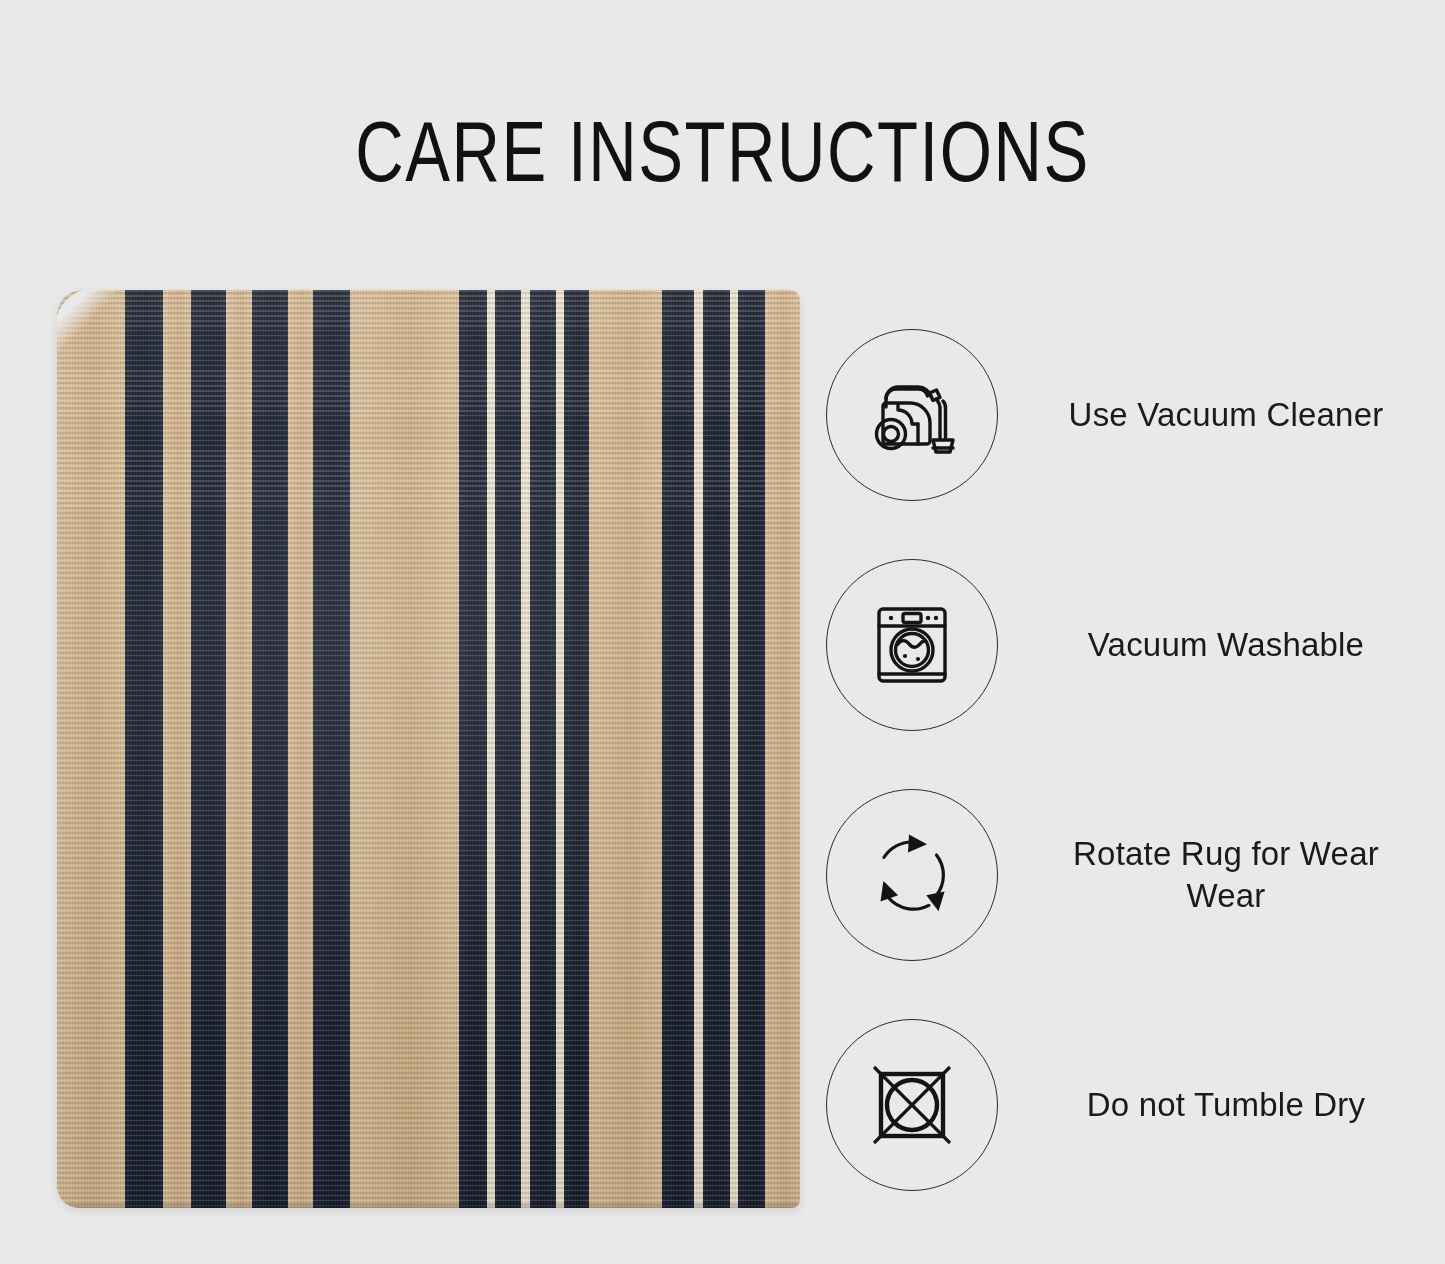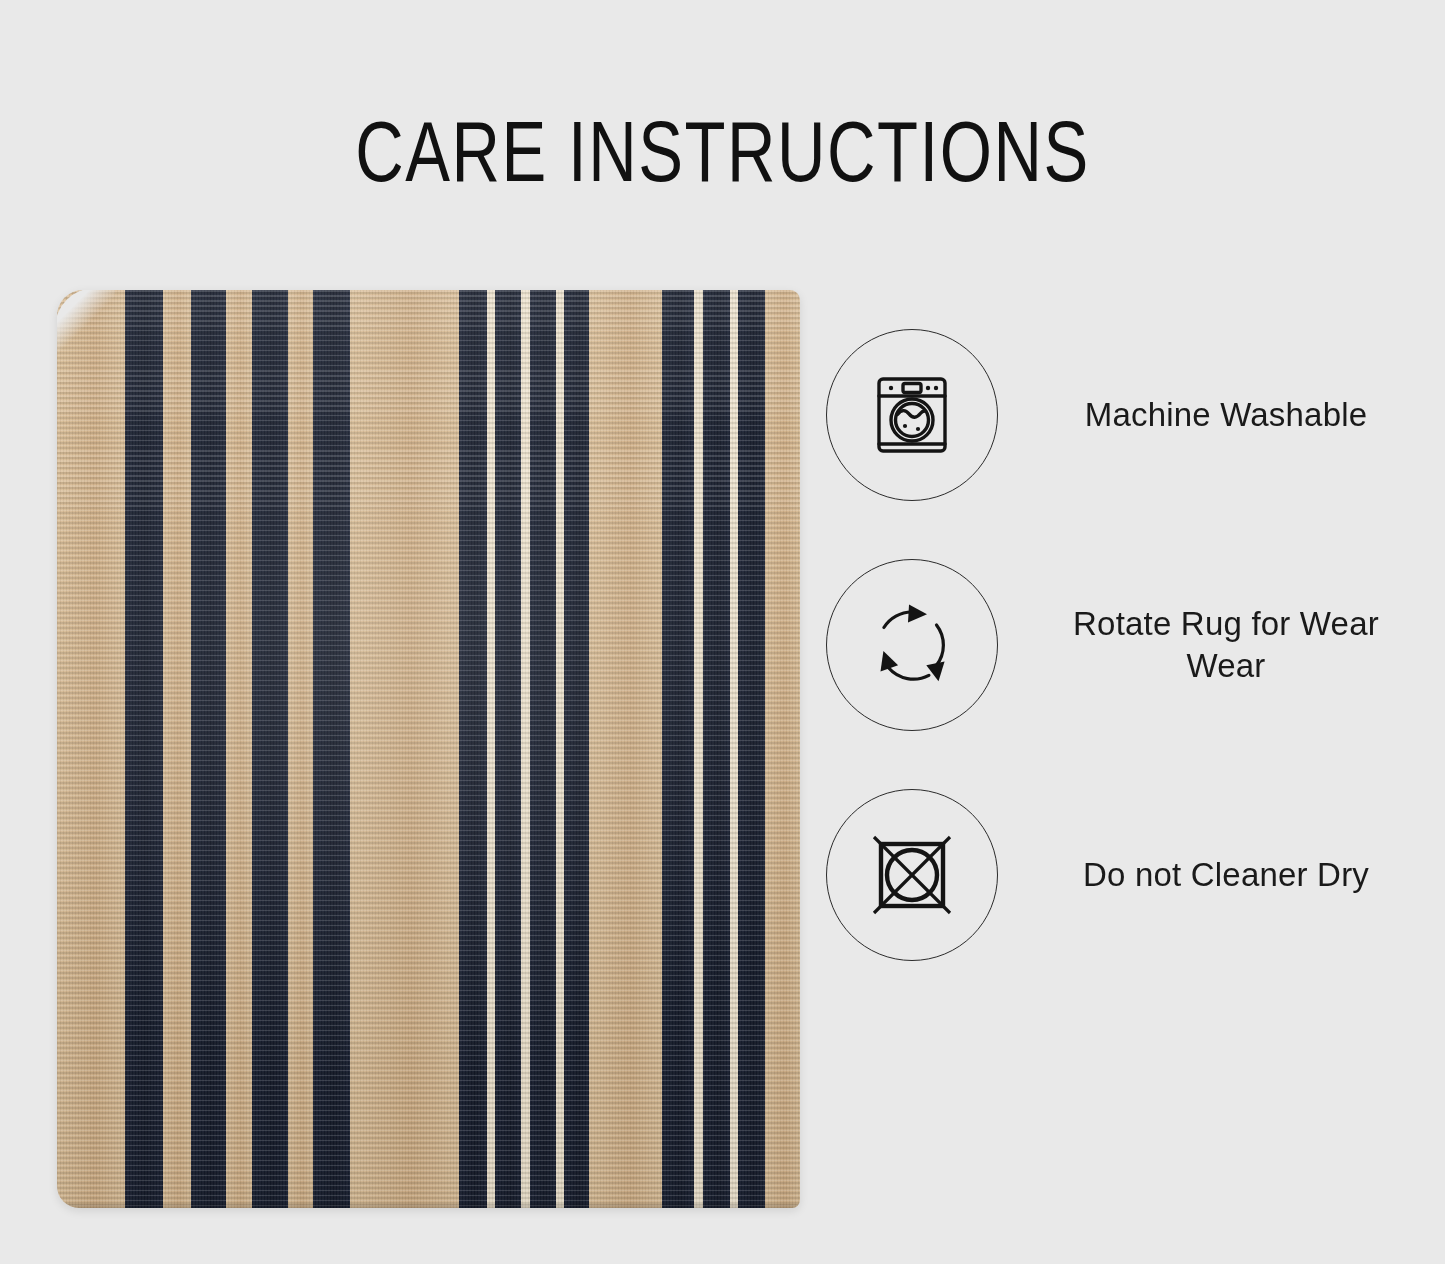--- a/index.html
+++ b/index.html
@@ -202,25 +202,53 @@
     <div id="weave"></div>
     <div id="weave2"></div>
     <div id="rug-light"></div>
     <div id="corner-curl"></div>
     <div id="bottom-edge"></div>
   </div>
 </div>
 
 <div id="care-list">
 
-
   <div class="care-row">
     <div class="icon-circle">
       <svg width="104" height="104" viewBox="0 0 104 104" fill="none" stroke="#141414" stroke-width="3.4" stroke-linecap="round" stroke-linejoin="round">
 
+        <path d="M26 40 h24 a20 20 0 0 1 20 20 v18 a3 3 0 0 1 -3 3 h-41 a3 3 0 0 1 -3 -3 v-35 a3 3 0 0 1 3 -3 z"></path>
+
+        <path d="M38 41 v6 a14 14 0 0 1 14 14 h6"></path>
+        <path d="M58 61 v20"></path>
+
+        <circle cx="31" cy="71" r="14.5"></circle>
+        <circle cx="31" cy="71" r="7.5"></circle>
+
+        <path d="M26 44 v-8 a12 12 0 0 1 12 -12 h20 a14 14 0 0 1 13.5 10"></path>
+        <path d="M26 36 a10 10 0 0 1 10 -10 h22 a10 10 0 0 1 9.6 7"></path>
+
+        <path d="M69.5 30 l7 -3 l3.5 7.5 l-7 3 z"></path>
+
+        <path d="M76 36 a14 14 0 0 1 4 11 v28"></path>
+        <path d="M83 38 a10 10 0 0 1 2.5 8 v29"></path>
+
+        <path d="M73 77 h20 l-3 12 h-14 z"></path>
+        <path d="M73 85 h20"></path>
+      </svg>
+    </div>
+    <div class="care-label">
+      <span>Use Vacuum Cleaner</span>
+    </div>
+  </div>
+
+  <div class="care-row">
+    <div class="icon-circle">
+      <svg width="104" height="104" viewBox="0 0 104 104" fill="none" stroke="#141414" stroke-width="3.4" stroke-linecap="round" stroke-linejoin="round">
+
         <rect x="19" y="16" width="66" height="72" rx="4"></rect>
 
         <path d="M19 33 h66"></path>
 
         <path d="M19 81 h66"></path>
 
         <rect x="43" y="20.5" width="18" height="9" rx="2"></rect>
 
         <circle cx="31" cy="25" r="2.2" fill="#141414" stroke="none"></circle>
         <circle cx="68" cy="25" r="2.2" fill="#141414" stroke="none"></circle>
@@ -229,21 +257,21 @@
         <circle cx="52" cy="57" r="21"></circle>
         <circle cx="52" cy="57" r="16.5"></circle>
 
         <path d="M37.5 51.5 c4 -5 8 -5 11.5 -0.6 c3.5 4.4 7.5 4.6 11.6 -0.6 c1.6 -2 3.3 -2.6 5 -2"></path>
 
         <circle cx="45" cy="63" r="2.1" fill="#141414" stroke="none"></circle>
         <circle cx="58" cy="66" r="2.1" fill="#141414" stroke="none"></circle>
       </svg>
     </div>
     <div class="care-label">
-      <span>Machine Washable</span>
+      <span>Vacuum Washable</span>
     </div>
   </div>
 
   <div class="care-row">
     <div class="icon-circle">
       <svg width="108" height="108" viewBox="0 0 108 108" fill="none" stroke="#141414" stroke-width="3.2" stroke-linecap="round">
 
         <path d="M25.9 36.5 A33 33 0 0 1 54 21"></path>
         <path d="M78.5 33.9 A33 33 0 0 1 78.3 74.5"></path>
         <path d="M70.9 84.3 A33 33 0 0 1 30.5 76.8"></path>
@@ -268,17 +296,17 @@
 
         <rect x="21" y="21" width="62" height="62" stroke-width="4.4"></rect>
 
         <circle cx="52" cy="52" r="25" stroke-width="4.4"></circle>
 
         <path d="M14 14 L90 90" stroke-width="3.2"></path>
         <path d="M90 14 L14 90" stroke-width="3.2"></path>
       </svg>
     </div>
     <div class="care-label">
-      <span>Do not Cleaner Dry</span>
+      <span>Do not Tumble Dry</span>
     </div>
   </div>
 
 </div>
 
 </body></html>

